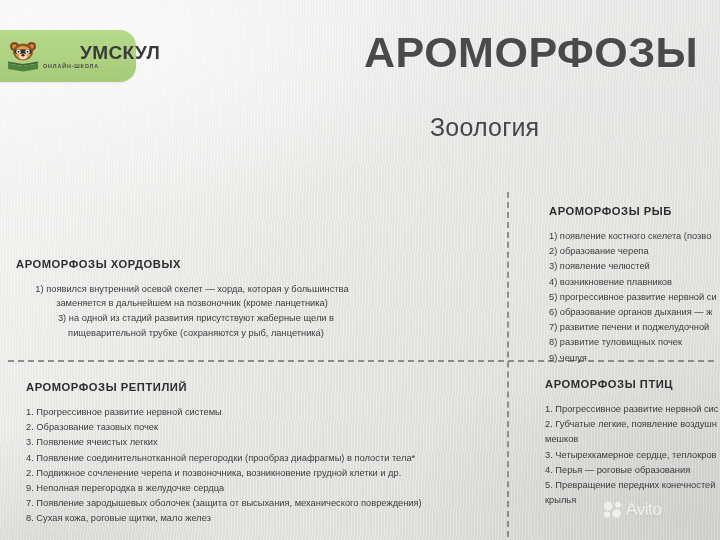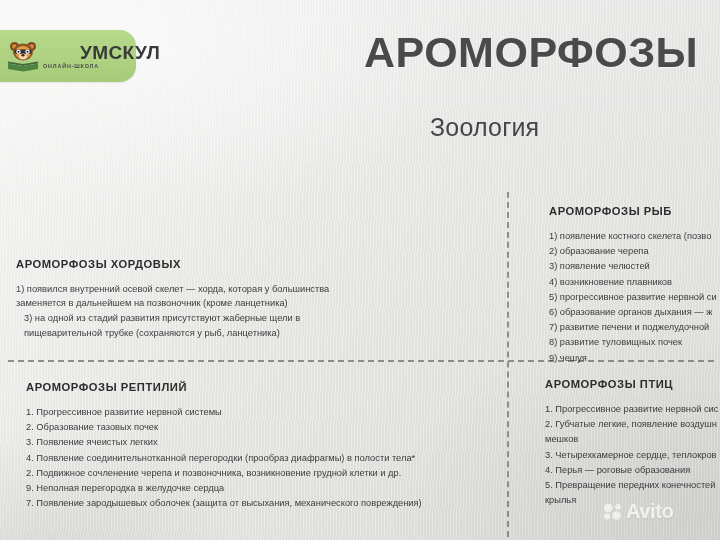--- a/index.html
+++ b/index.html
@@ -138,40 +138,40 @@
   .block-list li {
     font-size: 9.3px;
     line-height: 14.2px;
     color: #3c3c3e;
     margin: 0 0 1px 0;
     white-space: nowrap;
   }
 
   
   #block-chordates { left: 16px;  top: 210px; width: 352px; margin-top: 48px; }
-  #block-chordates .block-list li { white-space: normal; }
+  #block-chordates .block-list li { white-space: normal; text-align: center; }
   #block-chordates .block-list li.ind { padding-left: 8px; }
 
   #block-fish      { left: 549px; top: 205px; width: 300px; }
   #block-reptiles  { left: 26px;  top: 381px; width: 560px; }
   #block-birds     { left: 545px; top: 378px; width: 300px; }
 
   
   .watermark {
     position: absolute;
     left: 603px;
     top: 501px;
     display: flex;
     align-items: center;
     opacity: 0.92;
   }
   .wm-dots { width: 21px; height: 17px; margin-right: 2px; }
   .wm-text {
-    font-size: 20px;
-    font-weight: bold;
+    font-size: 17px;
+    font-weight: normal;
     color: #f3f3f1;
     letter-spacing: -0.4px;
     text-shadow: 0 1px 2px rgba(0,0,0,0.10);
     line-height: 1;
   }
 </style>
 </head>
 <body>
 
 <div id="poster">
@@ -240,20 +240,21 @@
   <section class="block" id="block-reptiles">
     <h2 class="block-heading">АРОМОРФОЗЫ РЕПТИЛИЙ</h2>
     <ul class="block-list">
       <li>1. Прогрессивное развитие нервной системы</li>
       <li>2. Образование тазовых почек</li>
       <li>3. Появление ячеистых легких</li>
       <li>4. Появление соединительнотканной перегородки (прообраз диафрагмы) в полости тела*</li>
       <li>2. Подвижное сочленение черепа и позвоночника, возникновение грудной клетки и др.</li>
       <li>9. Неполная перегородка в желудочке сердца</li>
       <li>7. Появление зародышевых оболочек (защита от высыхания, механического повреждения)</li>
+      <li>8. Сухая кожа, роговые щитки, мало желез</li>
     </ul>
   </section>
 
   <section class="block" id="block-birds">
     <h2 class="block-heading">АРОМОРФОЗЫ ПТИЦ</h2>
     <ul class="block-list">
       <li>1. Прогрессивное развитие нервной сис</li>
       <li>2. Губчатые легкие, появление воздушн</li>
       <li>мешков</li>
       <li>3. Четырехкамерное сердце, теплокров</li>

